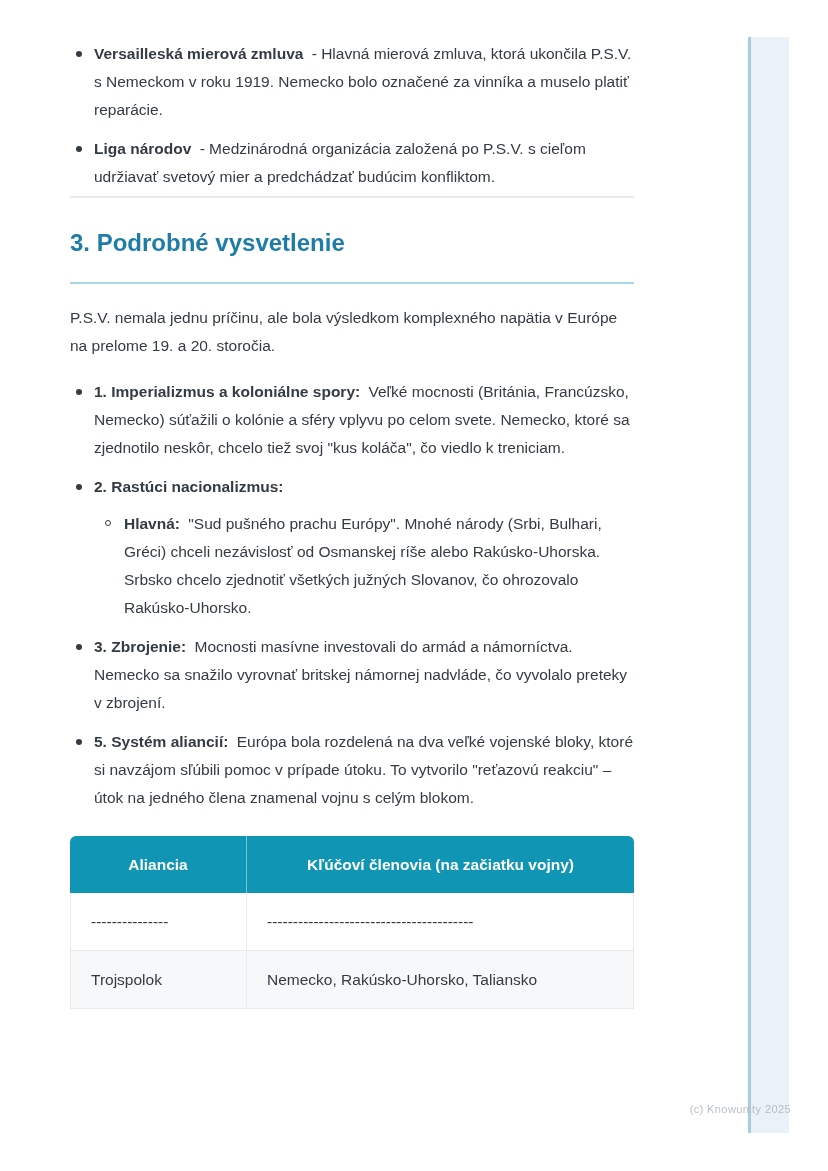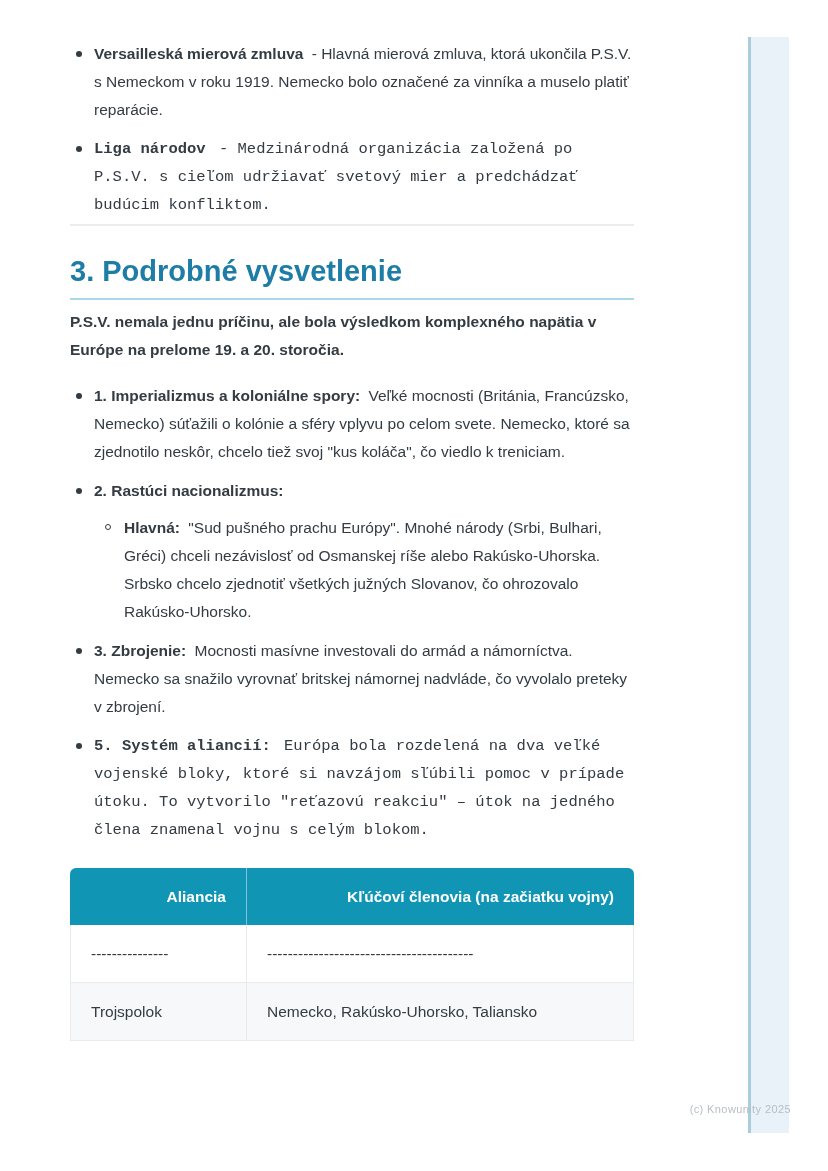--- a/index.html
+++ b/index.html
@@ -29,48 +29,48 @@
     position:absolute;left:748px;top:37px;width:41px;height:1096px;
     background:var(--strip-bg);border-left:3px solid var(--strip-edge);
   }
   .content{
     position:absolute;left:70px;top:40px;width:564px;
     font-size:15.5px;line-height:28px;
   }
   
   ul.doc-list{list-style:none;}
   ul.doc-list > li{display:flex;margin-bottom:11px;}
-  ul.doc-list > li:last-child{margin-bottom:0;font-family:Liberation Mono, monospace;}
+  ul.doc-list > li:last-child{margin-bottom:0;}
   .marker{flex:0 0 24px;display:flex;justify-content:flex-start;}
   .dot{width:6px;height:6px;border-radius:50%;background:var(--text);margin-top:11px;margin-left:6px;}
   .circle{width:6px;height:6px;border-radius:50%;border:1.6px solid var(--text);margin-top:10px;margin-left:5px;}
   .li-body{flex:1 1 auto;}
   .term{font-weight:bold;margin-right:4px;text-align:right;}
   ul.sub-list{list-style:none;margin-top:9px;}
   ul.sub-list > li{display:flex;margin-left:6px;margin-bottom:17px;}
   ul.sub-list > li:last-child{margin-bottom:0;}
   
   .divider{border:0;border-top:2px solid var(--divider);margin-top:5px;}
   
   h2.section-heading{
-    margin-top:27px;color:var(--heading);font-size:29px;line-height:36px;font-weight:bold;
-    padding-bottom:9px;border-bottom:2px solid var(--heading-underline);
+    margin-top:27px;color:var(--heading);font-size:24px;line-height:36px;font-weight:bold;
+    padding-bottom:21px;border-bottom:2px solid var(--heading-underline);
   }
   h3.sub-heading{margin-top:29px;color:var(--subheading);font-size:22.5px;line-height:28px;font-weight:bold;}
-  p.intro{margin-top:8px;font-weight:bold;}
+  p.intro{margin-top:20px;}
   .causes{margin-top:18px;}
   .causes > li{margin-bottom:12px;}
   
   table.alliances{
     margin-top:24px;width:564px;border-collapse:separate;border-spacing:0;table-layout:fixed;
   }
   table.alliances col.c1{width:176px;}
   table.alliances col.c2{width:388px;}
   table.alliances th{
-    background:var(--table-header-bg);color:#ffffff;text-align:right;font-size:15.5px;font-weight:bold;
+    background:var(--table-header-bg);color:#ffffff;text-align:center;font-size:15.5px;font-weight:bold;
     padding:19px 20px;line-height:19px;
   }
   table.alliances th:first-child{border-radius:6px 0 0 0;}
   table.alliances th:last-child{border-radius:0 6px 0 0;}
   table.alliances th + th{border-left:1px solid rgba(255,255,255,0.45);}
   table.alliances td{
     font-size:15.5px;line-height:19px;padding:19px 20px;
     border-bottom:1px solid var(--table-border);border-left:1px solid var(--table-border);
     background:#fff;vertical-align:middle;
   }

